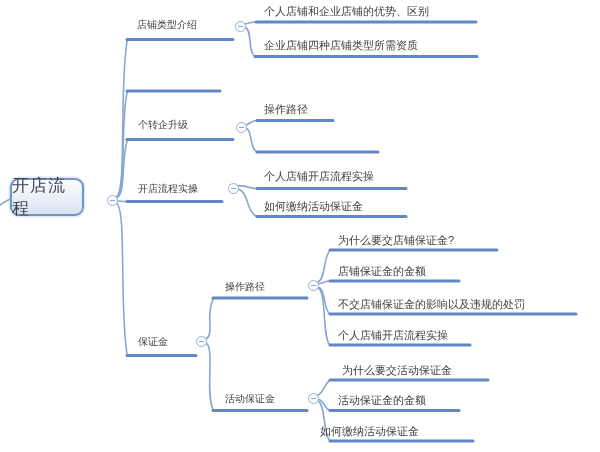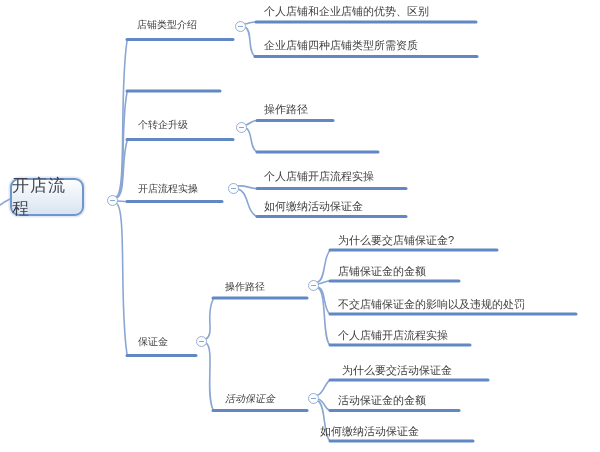--- a/index.html
+++ b/index.html
@@ -94,21 +94,21 @@
 
   <div class="lbl" style="left:264px;top:3px;">个人店铺和企业店铺的优势、区别</div>
   <div class="lbl" style="left:264px;top:37px;">企业店铺四种店铺类型所需资质</div>
 
   <div class="lbl" style="left:264px;top:101px;text-align:center;">操作路径</div>
 
   <div class="lbl" style="left:264px;top:168px;">个人店铺开店流程实操</div>
   <div class="lbl" style="left:264px;top:198px;">如何缴纳活动保证金</div>
 
   <div class="lbl t1" style="left:225px;top:279px;">操作路径</div>
-  <div class="lbl t1" style="left:225px;top:391px;font-style:italic;">活动保证金</div>
+  <div class="lbl t1" style="left:225px;top:391px;">活动保证金</div>
 
   <div class="lbl" style="left:338px;top:263px;">店铺保证金的金额</div>
   <div class="lbl" style="left:338px;top:232px;">为什么要交店铺保证金?</div>
   <div class="lbl" style="left:338px;top:296px;">不交店铺保证金的影响以及违规的处罚</div>
   <div class="lbl" style="left:338px;top:327px;">个人店铺开店流程实操</div>
 
   <div class="lbl" style="left:342px;top:362px;">为什么要交活动保证金</div>
   <div class="lbl" style="left:338px;top:392px;">活动保证金的金额</div>
   <div class="lbl" style="left:320px;top:423px;">如何缴纳活动保证金</div>
 

